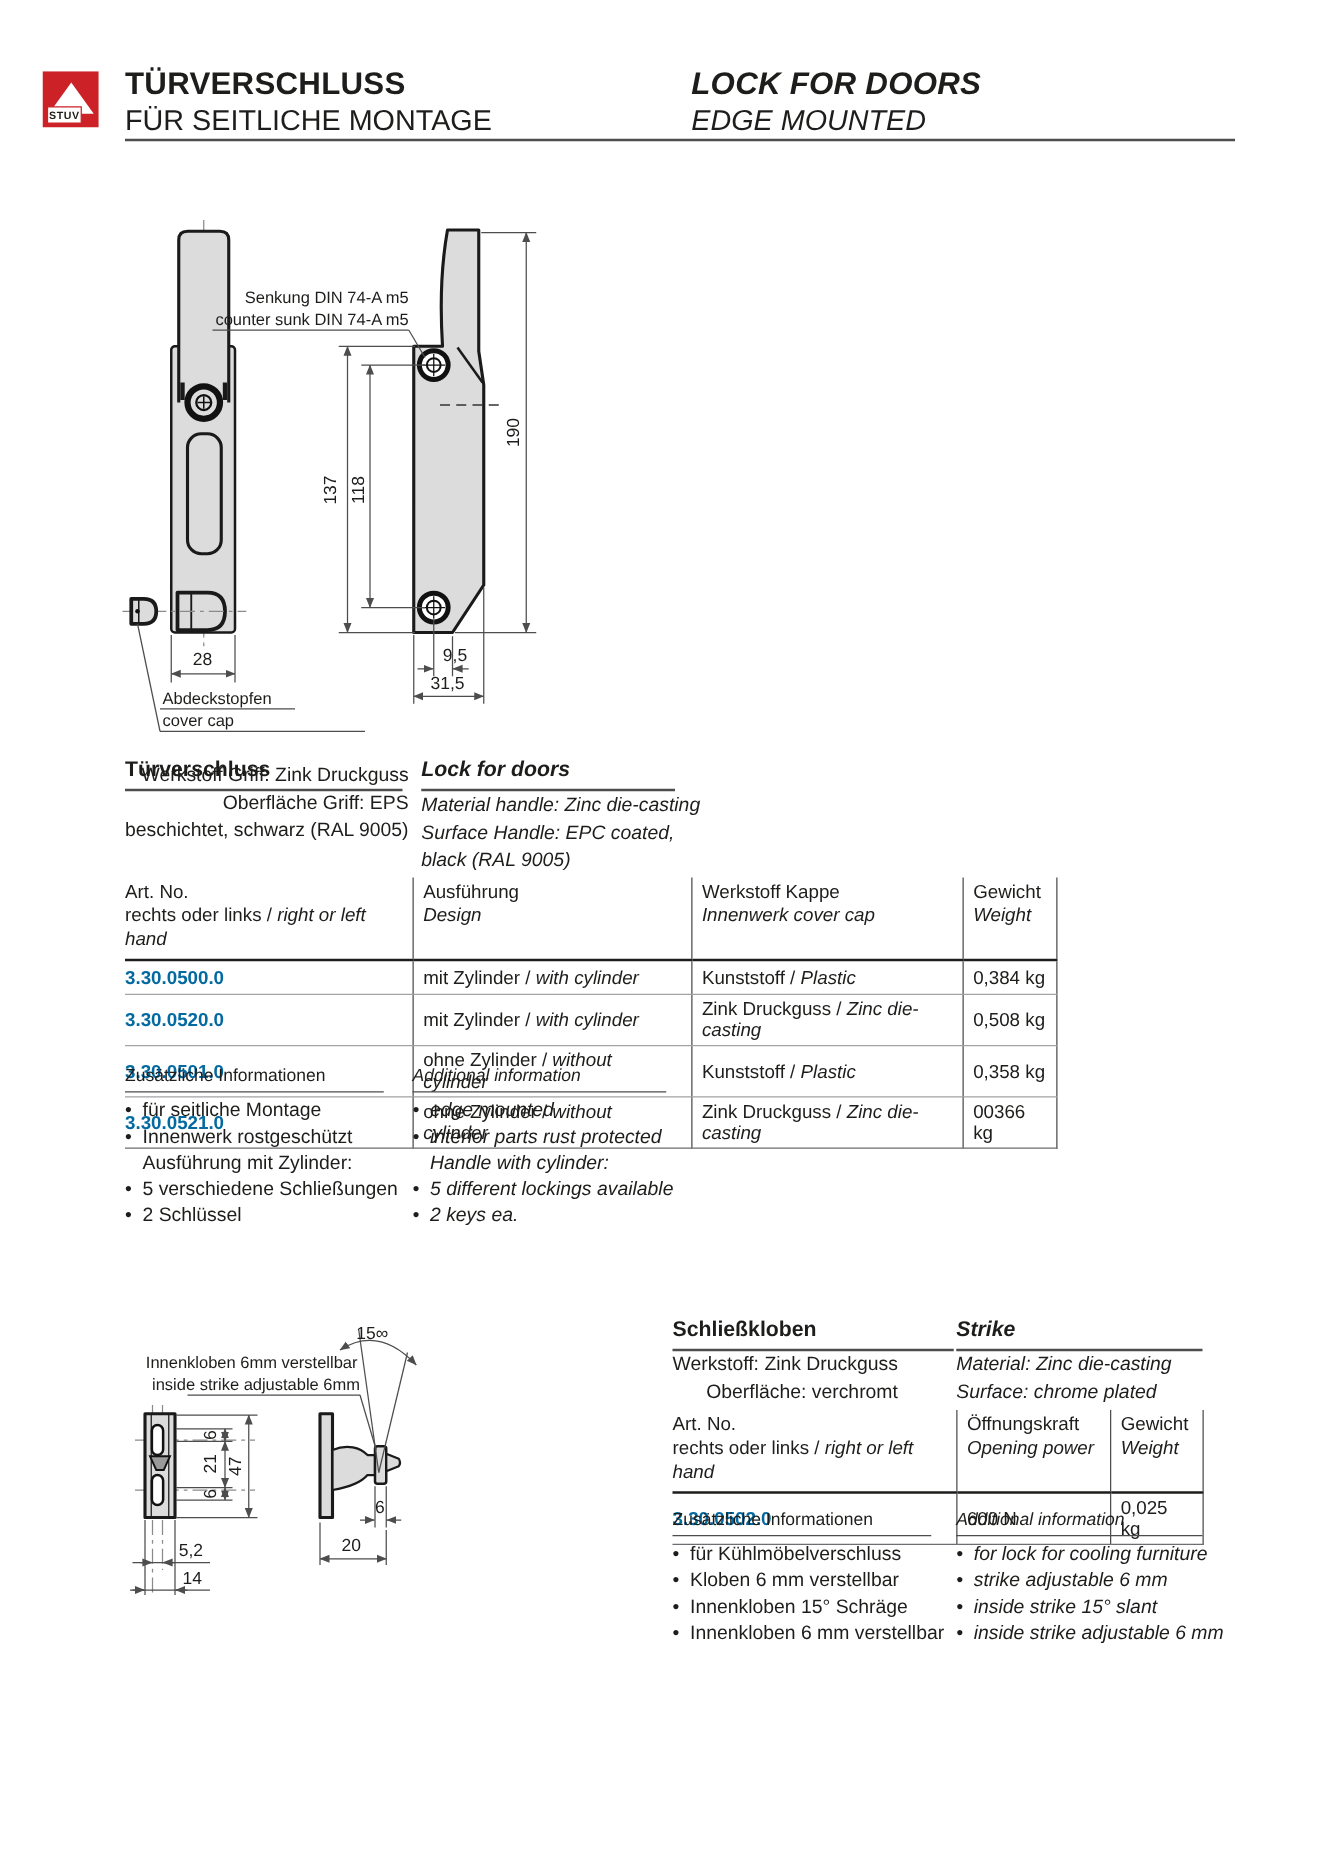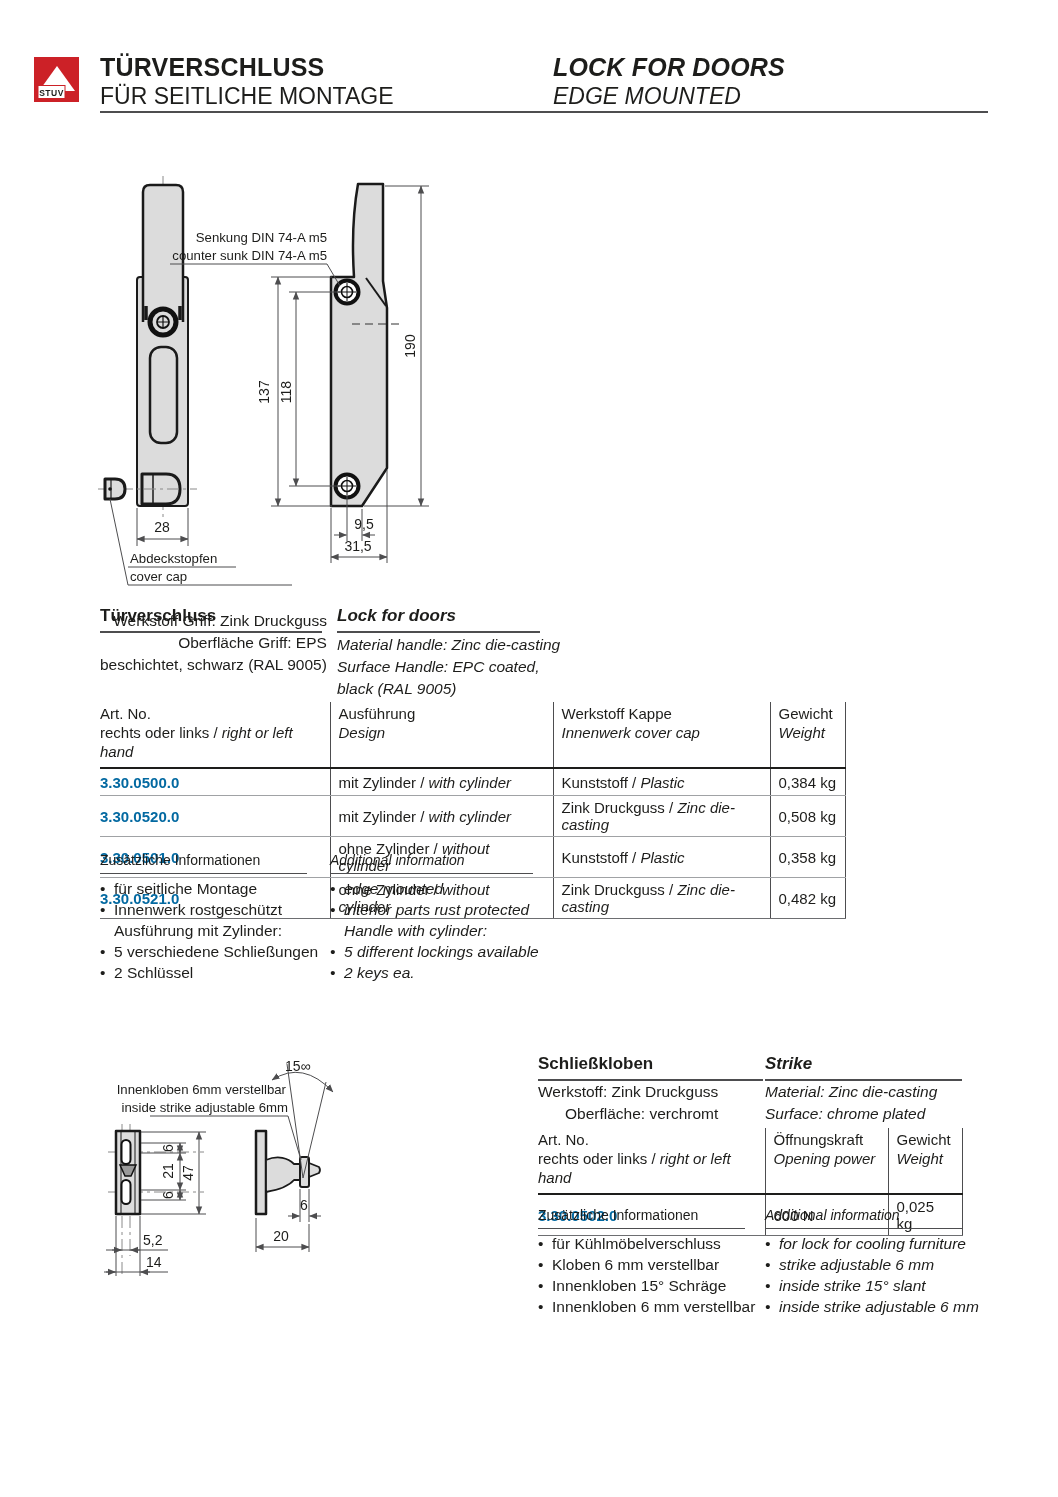--- a/index.html
+++ b/index.html
@@ -215,21 +215,21 @@
     <tr>
       <td class="artno">3.30.0501.0</td>
       <td><span>ohne Zylinder / </span><span class="en">without cylinder</span></td>
       <td><span>Kunststoff / </span><span class="en">Plastic</span></td>
       <td>0,358 kg</td>
     </tr>
     <tr class="last">
       <td class="artno">3.30.0521.0</td>
       <td><span>ohne Zylinder / </span><span class="en">without cylinder</span></td>
       <td><span>Zink Druckguss / </span><span class="en">Zinc die-casting</span></td>
-      <td>0,482 kg</td>
+      <td>00366 kg</td>
     </tr>
   </tbody>
     </table>
 
   <div class="abs" style="left:100px;top:851px;width:225px;">
     <div class="info-head" style="width:207px;">Zusätzliche Informationen</div>
     <div class="li">
         <span class="b">•</span>
         <span>für seitliche Montage</span>
       </div>

